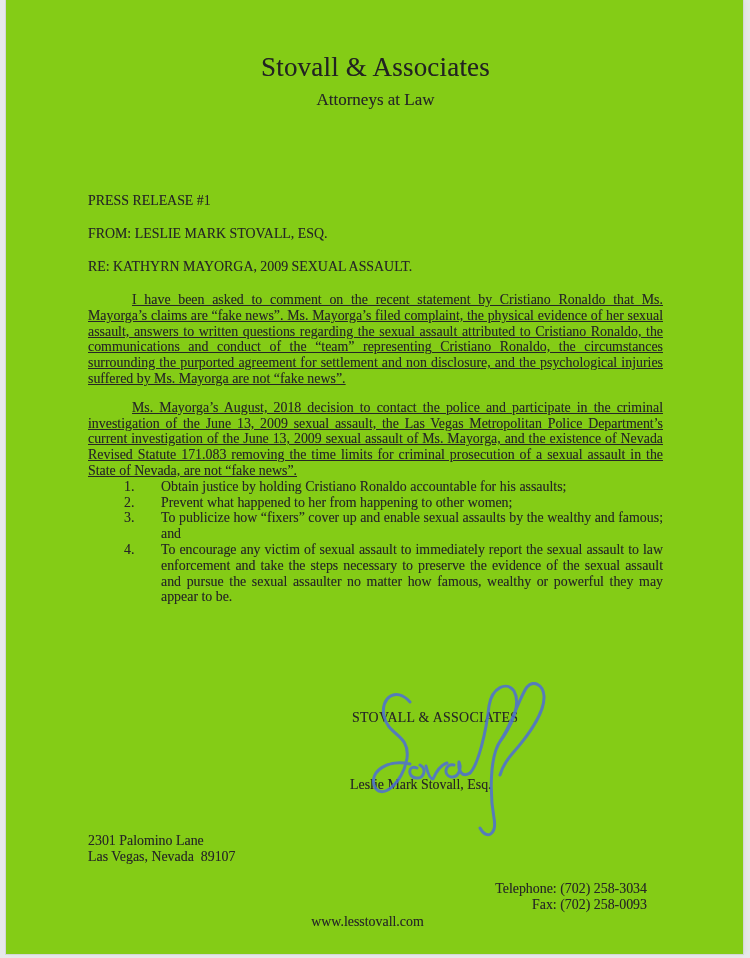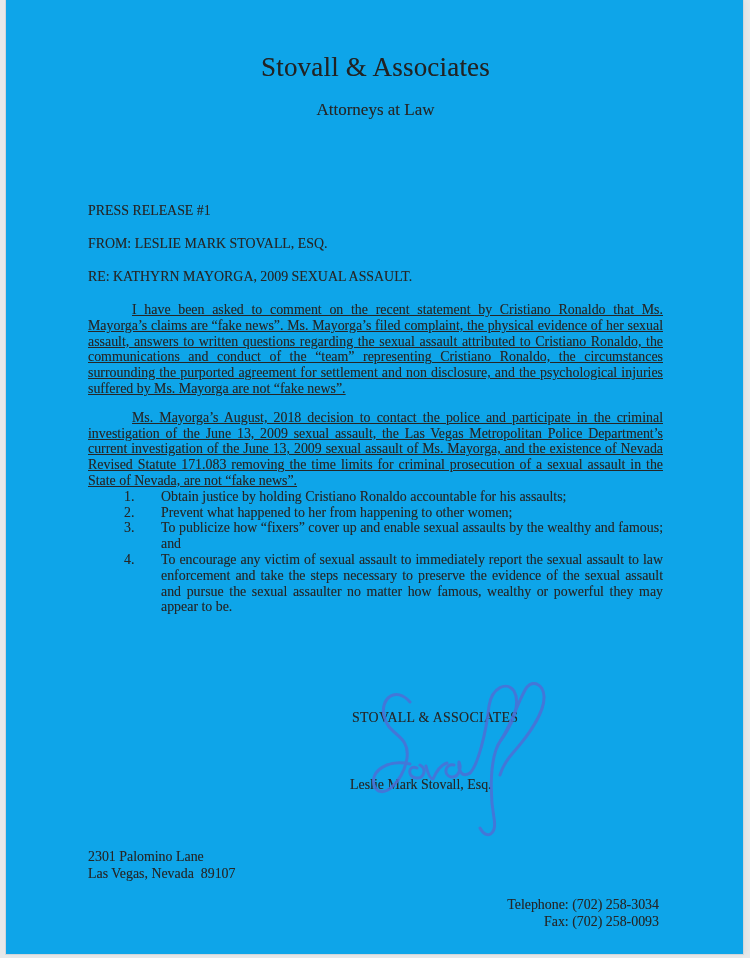--- a/index.html
+++ b/index.html
@@ -7,21 +7,21 @@
     width: 750px; height: 958px;
     background: #e7e9ea;
     position: relative;
     overflow: hidden;
     font-family: "Liberation Serif", "DejaVu Serif", serif;
     color: #262626;
   }
   #page {
     position: absolute;
     left: 6px; top: 0; right: 7px; bottom: 4px;
-    background: #0ea5e9;
+    background: #84cc16;
     box-shadow: 0 0 0 1px #d3d6d9, 2px 0 5px rgba(0,0,0,0.05);
   }
   #content {
     position: absolute;
     left: 82px; right: 80px; top: 0; bottom: 0;
     font-size: 13.9px;
     line-height: 15.8px;
     text-shadow: 0 0 0.6px rgba(35,35,35,0.35);
   }
   .firm-title {
@@ -30,21 +30,21 @@
     font-weight: normal;
     text-align: center;
     margin: 52px 0 0 0;
     letter-spacing: 0.2px;
     color: #222;
   }
   .tagline {
     text-align: center;
     font-size: 17px;
     line-height: 20px;
-    margin-top: 17px;
+    margin-top: 7px;
   }
   .meta { margin-top: 83px; }
   .meta-line { margin: 0 0 17.2px 0; }
   .body-para {
     text-align: justify;
     text-indent: 44px;
     margin: 13px 0 0 0;
     text-decoration: underline;
   }
   .effort-list { margin: 0; padding: 0; }
@@ -70,21 +70,21 @@
     text-align: center;
   }
   .sig-ink {
     position: absolute;
     left: 272px; top: 678px;
     width: 210px; height: 185px;
     pointer-events: none;
   }
   .footer {
     position: absolute;
-    left: 0; right: 4px; bottom: 24px;
+    left: 0; right: 16px; bottom: 24px;
     line-height: 16.5px;
   }
   .footer-row { display: flex; justify-content: space-between; }
   .footer-col-right { text-align: right; margin-top: 48px; }
   .footer-web { text-align: center; margin-top: 0; }
 </style>
 </head>
 <body>
 
 <div id="page">
@@ -137,16 +137,17 @@
       <div class="footer-row">
         <div class="footer-col-left">
           <div>2301 Palomino Lane</div>
           <div>Las Vegas, Nevada&nbsp; 89107</div>
         </div>
         <div class="footer-col-right">
           <div>Telephone: (702) 258-3034</div>
           <div>Fax: (702) 258-0093</div>
         </div>
       </div>
+      <div class="footer-web">www.lesstovall.com</div>
     </div>
 
   </div>
 </div>
 
 </body></html>

